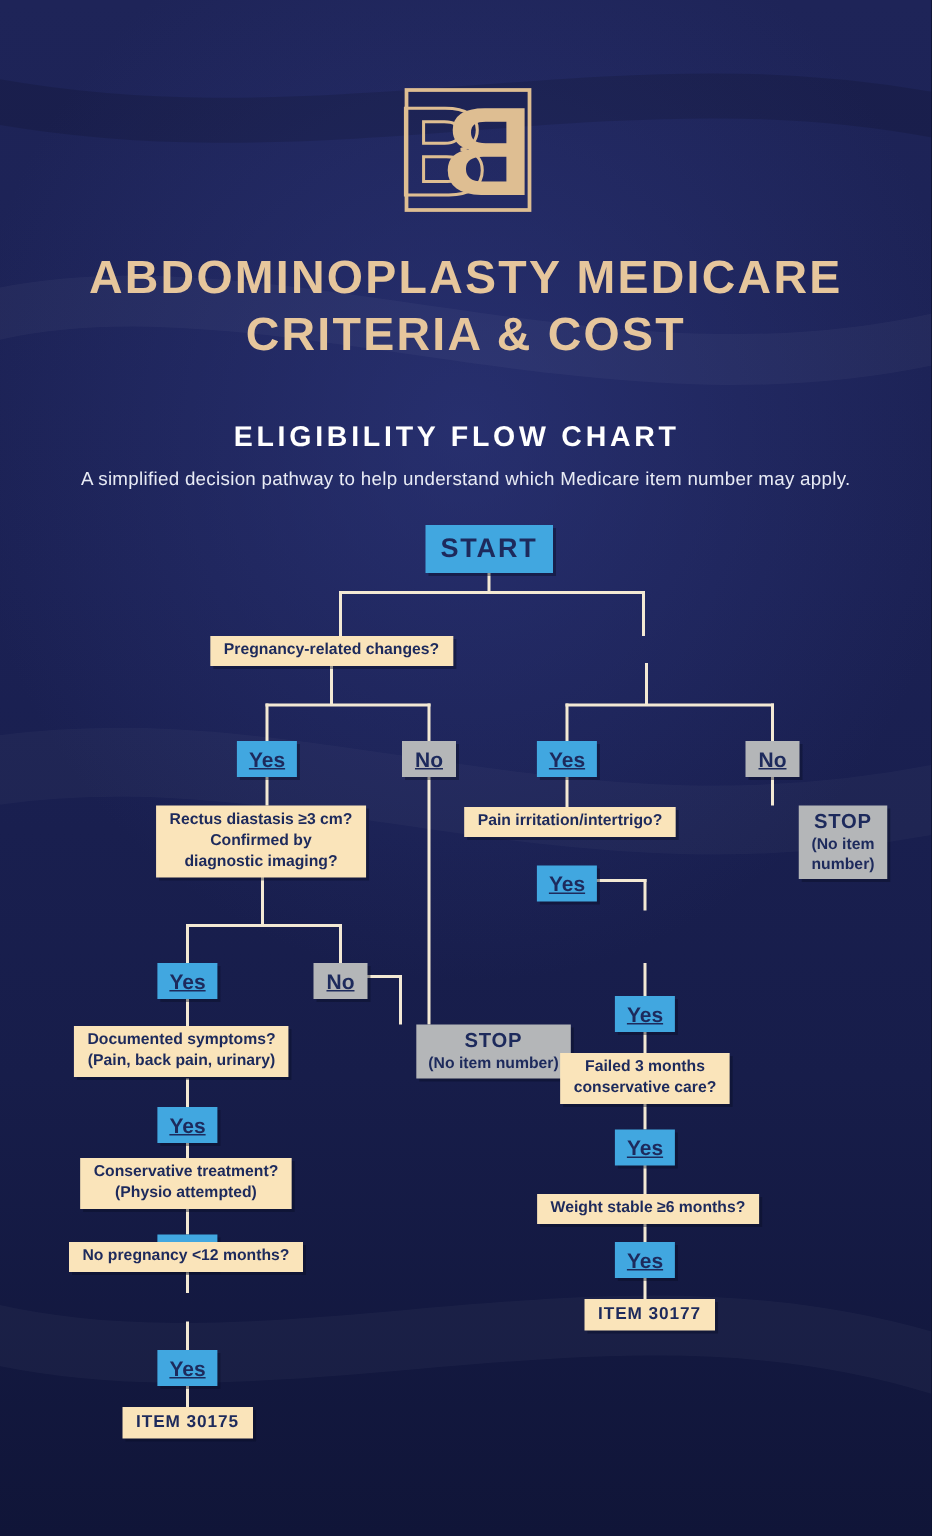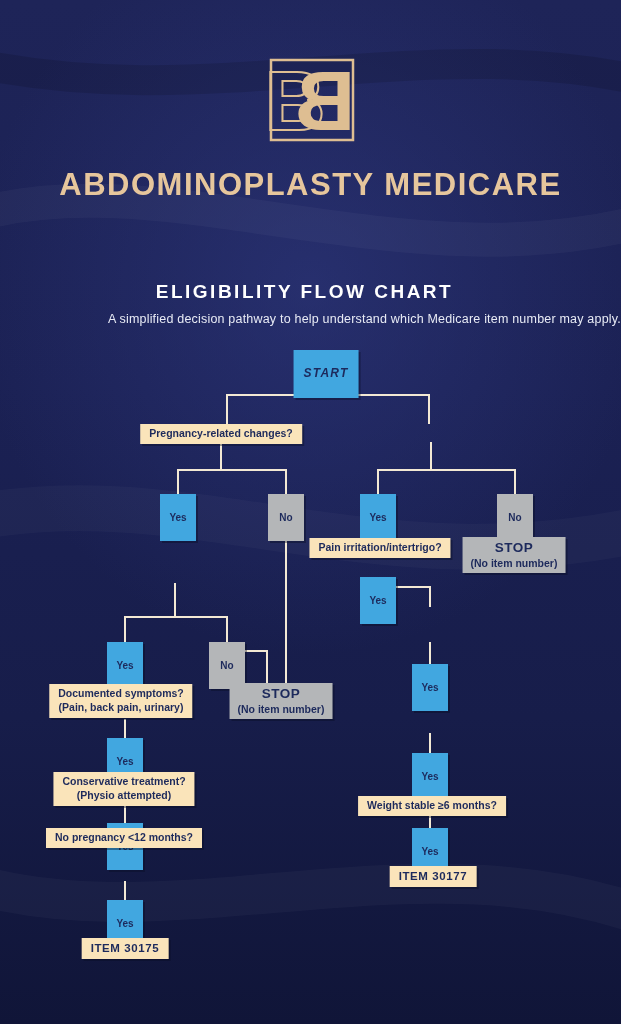--- a/index.html
+++ b/index.html
@@ -12,36 +12,36 @@
     background:
       radial-gradient(ellipse 90% 60% at 50% 28%, rgba(48,58,130,.55) 0%, rgba(0,0,0,0) 60%),
       linear-gradient(180deg,#1e2458 0%,#1b2154 38%,#171d4a 70%,#101538 100%);
   }
   .waves{position:absolute;inset:0;pointer-events:none;}
   .logo{position:absolute;left:259px;top:54px;width:104px;height:92px;}
   .title{position:absolute;left:0;top:166px;width:621px;text-align:center;
     color:#e6c69c;font-weight:bold;font-size:31px;letter-spacing:1.5px;line-height:1.22;}
   .subtitle{position:absolute;left:0;top:281px;width:609px;text-align:center;
     color:#ffffff;font-weight:bold;font-size:19px;letter-spacing:2.5px;}
-  .desc{position:absolute;left:0;top:312px;width:621px;text-align:right;
+  .desc{position:absolute;left:0;top:312px;width:621px;text-align:center;
     color:#e8ebf5;font-size:12.5px;letter-spacing:.2px;}
   
   .node{
     position:absolute;transform:translateX(-50%);
     display:flex;flex-direction:column;align-items:center;justify-content:center;
     text-align:center;color:#1d2a5c;font-weight:bold;
     white-space:pre-line;line-height:1.32;
     box-shadow:2px 2px 0 rgba(8,12,35,.40);
   }
   .q{background:#fae4ba;font-size:10.5px;padding:3px 9px;}
   .blue{background:#41a7e0;}
   .gray{background:#b4b6b8;text-align:right;}
-  .yn{font-size:10px;padding:17px 8px;min-width:20px;}
-  .startn{background:#41a7e0;font-size:12px;letter-spacing:1.2px;padding:16px 10px;font-style:italic;}
-  .stopn{background:#b4b6b8;font-size:10.5px;padding:3px 8px;line-height:1.25;}
+  .yn{font-size:14px;padding:3px 8px;min-width:20px;text-decoration:underline;}
+  .startn{background:#41a7e0;font-size:18px;letter-spacing:1.2px;padding:4px 10px;}
+  .stopn{background:#b4b6b8;font-size:10.5px;padding:3px 8px;line-height:1.25;margin-left:48px;}
   .stopn .stop-title{font-size:13.5px;letter-spacing:.5px;}
   .item{background:#fae4ba;font-size:11.5px;letter-spacing:.6px;padding:3px 9px;}
   
   .ln{position:absolute;background:#f3e9d4;}
   .v{width:2px;}
   .h{height:2px;}
 </style>
 </head>
 <body>
 
@@ -57,20 +57,21 @@
   <div class="logo">
     <svg width="104" height="92" viewBox="0 0 104 92">
       <rect x="12" y="6" width="82" height="80" fill="none" stroke="#debe92" stroke-width="2.5"></rect>
       <text x="36" y="76" font-family="Liberation Sans,sans-serif" font-size="84" font-weight="bold" text-anchor="middle" fill="none" stroke="#debe92" stroke-width="2">B</text>
       <text transform="translate(66,76) scale(-1,1)" font-family="Liberation Sans,sans-serif" font-size="84" font-weight="bold" text-anchor="middle" fill="#debe92">B</text>
     </svg>
   </div>
 
   <div class="title">
     <div>ABDOMINOPLASTY MEDICARE</div>
+    <div>CRITERIA &amp; COST</div>
   </div>
   <div class="subtitle">ELIGIBILITY FLOW CHART</div>
   <div class="desc">A simplified decision pathway to help understand which Medicare item number may apply.</div>
 
   <div class="ln v" style="left:325px;top:370px;height:25px"></div>
   <div class="ln h" style="left:226px;top:394px;width:204px"></div>
   <div class="ln v" style="left:226px;top:394px;height:30px"></div>
   <div class="ln v" style="left:428px;top:394px;height:30px"></div>
 
   <div class="ln v" style="left:220px;top:442px;height:28px"></div>
@@ -115,20 +116,23 @@
 
   <div class="node startn" style="left:326px;top:350px">START</div>
 
   <div class="node q" style="left:221px;top:424px">Pregnancy-related changes?</div>
 
   <div class="node blue yn" style="left:178px;top:494px">Yes</div>
   <div class="node gray yn" style="left:286px;top:494px">No</div>
   <div class="node blue yn" style="left:378px;top:494px">Yes</div>
   <div class="node gray yn" style="left:515px;top:494px">No</div>
 
+  <div class="node q" style="left:174px;top:537px">Rectus diastasis ≥3 cm?
+Confirmed by
+diagnostic imaging?</div>
   <div class="node q" style="left:380px;top:538px">Pain irritation/intertrigo?</div>
 
   <div class="node stopn" style="left:514px;top:537px">
     <span class="stop-title">STOP</span>
     <span>(No item number)</span>
   </div>
 
   <div class="node blue yn" style="left:378px;top:577px">Yes</div>
 
 
@@ -151,20 +155,22 @@
   <div class="node blue yn" style="left:125px;top:823px">Yes</div>
 
   <div class="node q" style="left:124px;top:828px">No pregnancy &lt;12 months?</div>
 
   <div class="node blue yn" style="left:125px;top:900px">Yes</div>
 
   <div class="node item" style="left:125px;top:938px">ITEM 30175</div>
 
   <div class="node blue yn" style="left:430px;top:664px">Yes</div>
 
+  <div class="node q" style="left:430px;top:702px">Failed 3 months
+conservative care?</div>
 
   <div class="node blue yn" style="left:430px;top:753px">Yes</div>
 
   <div class="node q" style="left:432px;top:796px">Weight stable ≥6 months?</div>
 
   <div class="node blue yn" style="left:430px;top:828px">Yes</div>
 
   <div class="node item" style="left:433px;top:866px">ITEM 30177</div>
 
 </div>

